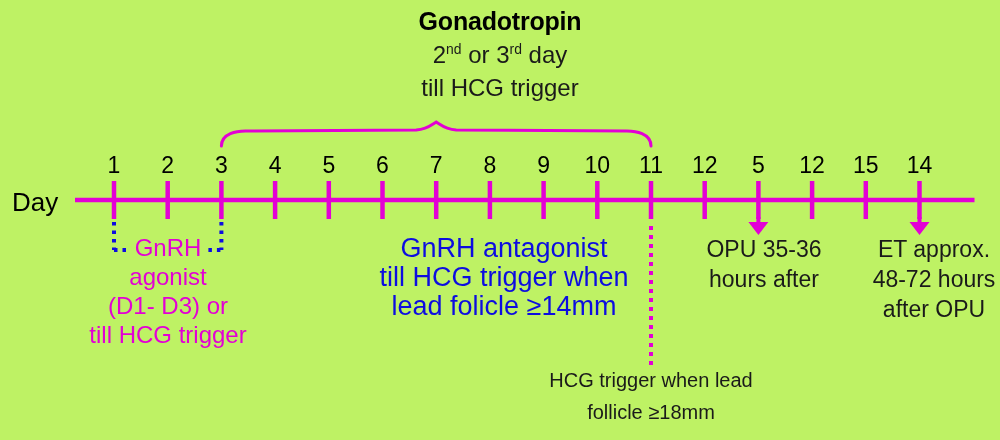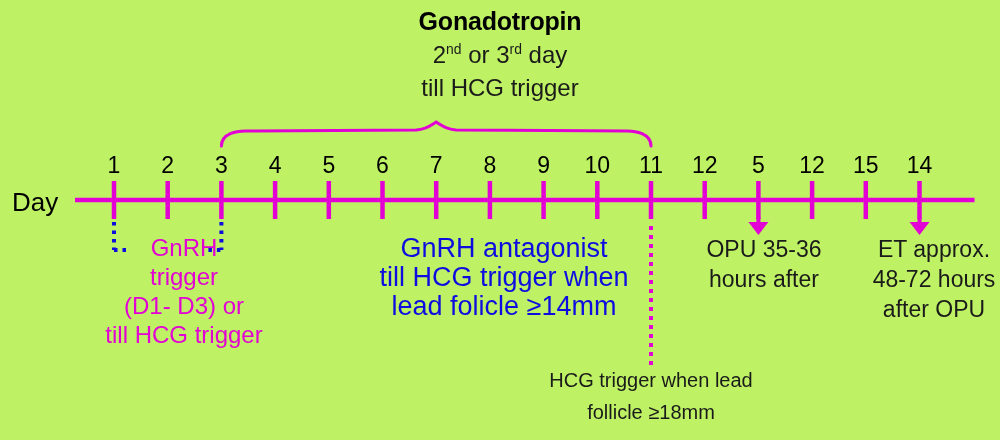--- a/index.html
+++ b/index.html
@@ -70,21 +70,21 @@
   }
 
   
   .annotation {
     position: absolute;
     text-align: center;
     line-height: 29px;
     white-space: nowrap;
   }
   #gnrh-agonist-text {
-    left: 184px; top: 233px;
+    left: 168px; top: 233px;
     transform: translateX(-50%);
     font-size: 24px;
     color: #E300D5;
   }
   #gnrh-antagonist-text {
     left: 504px; top: 234px;
     transform: translateX(-50%);
     font-size: 27px;
     color: #0D0DE0;
   }
@@ -178,21 +178,21 @@
       <div class="day-number" style="left: 651px;">11</div>
       <div class="day-number" style="left: 704.7px;">12</div>
       <div class="day-number" style="left: 758.4px;">5</div>
       <div class="day-number" style="left: 812.1px;">12</div>
       <div class="day-number" style="left: 865.8px;">15</div>
       <div class="day-number" style="left: 919.5px;">14</div>
     </div>
 
   <div id="gnrh-agonist-text" class="annotation">
       <span class="line">GnRH</span>
-      <span class="line">trigger</span>
+      <span class="line">agonist</span>
       <span class="line">(D1- D3) or</span>
       <span class="line">till HCG trigger</span>
     </div>
   <div id="gnrh-antagonist-text" class="annotation">
       <span class="line">GnRH antagonist</span>
       <span class="line">till HCG trigger when</span>
       <span class="line">lead folicle ≥14mm</span>
     </div>
   <div id="opu-text" class="annotation">
       <span class="line">OPU 35-36</span>

